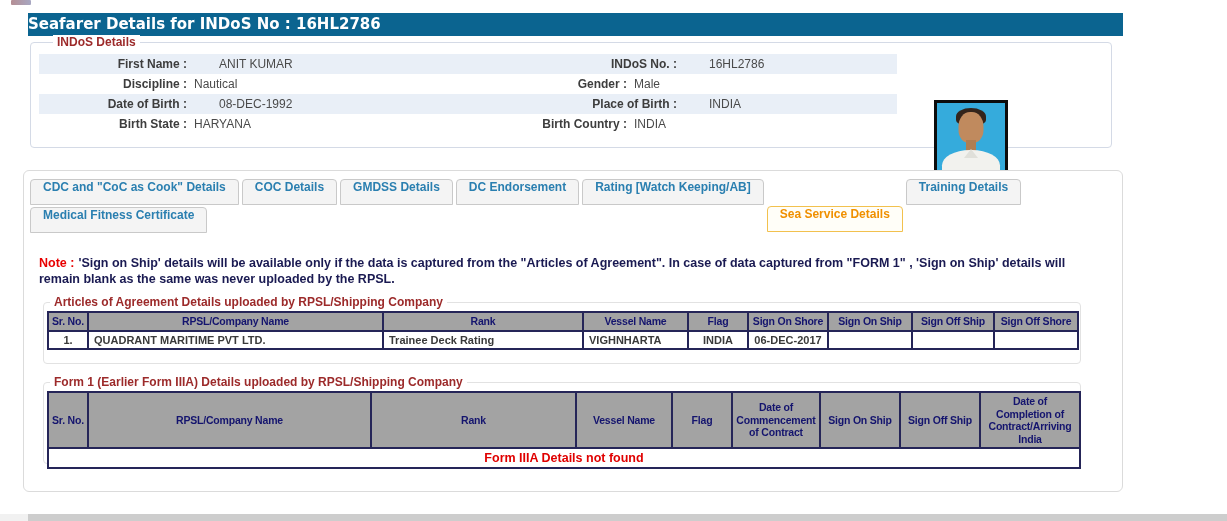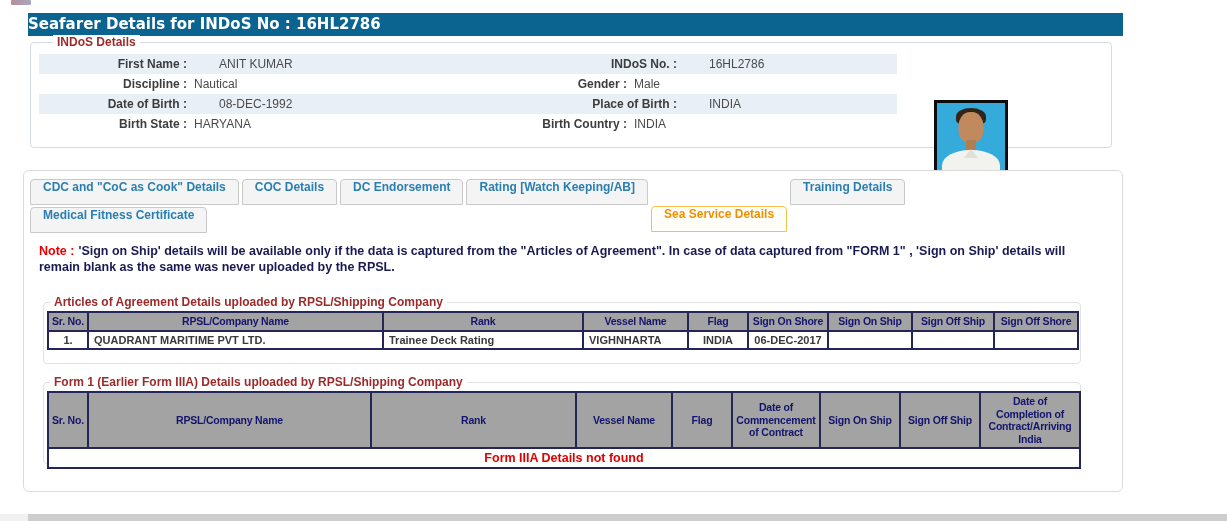--- a/index.html
+++ b/index.html
@@ -51,21 +51,21 @@
   .content-box{position:absolute;left:23px;top:170px;width:1100px;height:322px;
     border:1px solid #DBDBDB;border-radius:6px;background:#FFFFFF;}
   .tabs-row{position:absolute;left:6px;display:flex;gap:3px;}
   .tabs-row1{top:8px;}
   .tabs-row2{top:36px;}
   .tab{height:26px;line-height:24px;padding:0 12px;background:#F4F4F4;
     border:1px solid #C9C9C9;border-radius:4px 4px 0 0;color:var(--tab-blue);
     font:bold 12px "Liberation Sans",sans-serif;white-space:nowrap;cursor:pointer;}
   .tab.active{background:#FFFEF8;border-color:var(--tab-active-border);color:var(--tab-active-orange);margin-top:27px;}
 
-  .note{position:absolute;left:15px;top:73px;width:1052px;
+  .note{position:absolute;left:15px;top:85px;width:1052px;
     font:bold 12.5px "Liberation Sans",sans-serif;color:var(--note-text);line-height:1.25;}
   .note .prefix{color:var(--note-red);margin-right:4px;}
 
   .table-fieldset{position:absolute;border:1px solid #E2E2E2;border-radius:4px;background:#FFFFFF;padding-left:48px;}
   .fs-articles{left:19px;top:131px;width:1038px;height:62px;}
   .fs-form1{left:19px;top:211px;width:1038px;height:82px;}
   .table-fieldset .group-legend{left:6px;}
 
   table.data{border-collapse:collapse;table-layout:fixed;position:absolute;left:3px;top:8px;
     border:2px solid var(--table-border);background:#FFFFFF;}
@@ -127,20 +127,21 @@
       <div class="neck"></div>
       <div class="shirt"></div>
       <div class="collar"></div>
     </div>
   </div>
 
   <div class="content-box">
     <div class="tabs-row tabs-row1" id="tabs-row1">
         <div class="tab">CDC and "CoC as Cook" Details</div>
         <div class="tab">COC Details</div>
+        <div class="tab">GMDSS Details</div>
         <div class="tab">DC Endorsement</div>
         <div class="tab">Rating [Watch Keeping/AB]</div>
         <div class="tab active">Sea Service Details</div>
         <div class="tab">Training Details</div>
       </div>
     <div class="tabs-row tabs-row2" id="tabs-row2">
         <div class="tab">Medical Fitness Certificate</div>
       </div>
 
     <div class="note">

